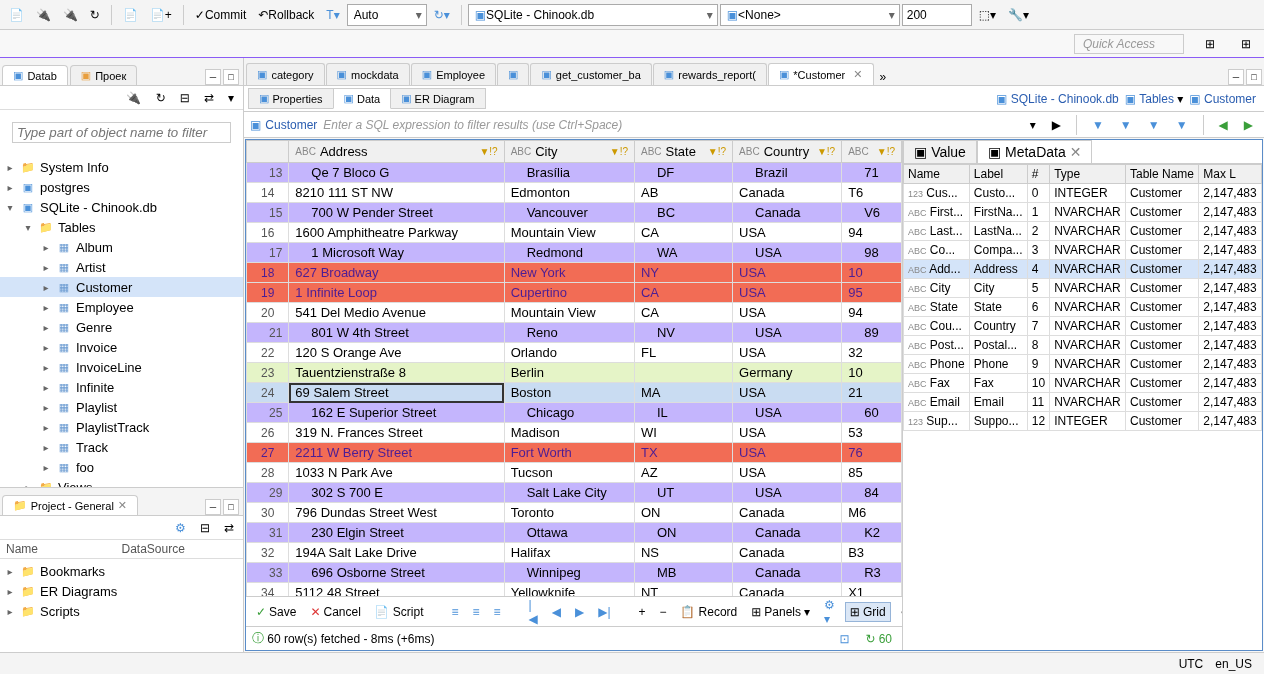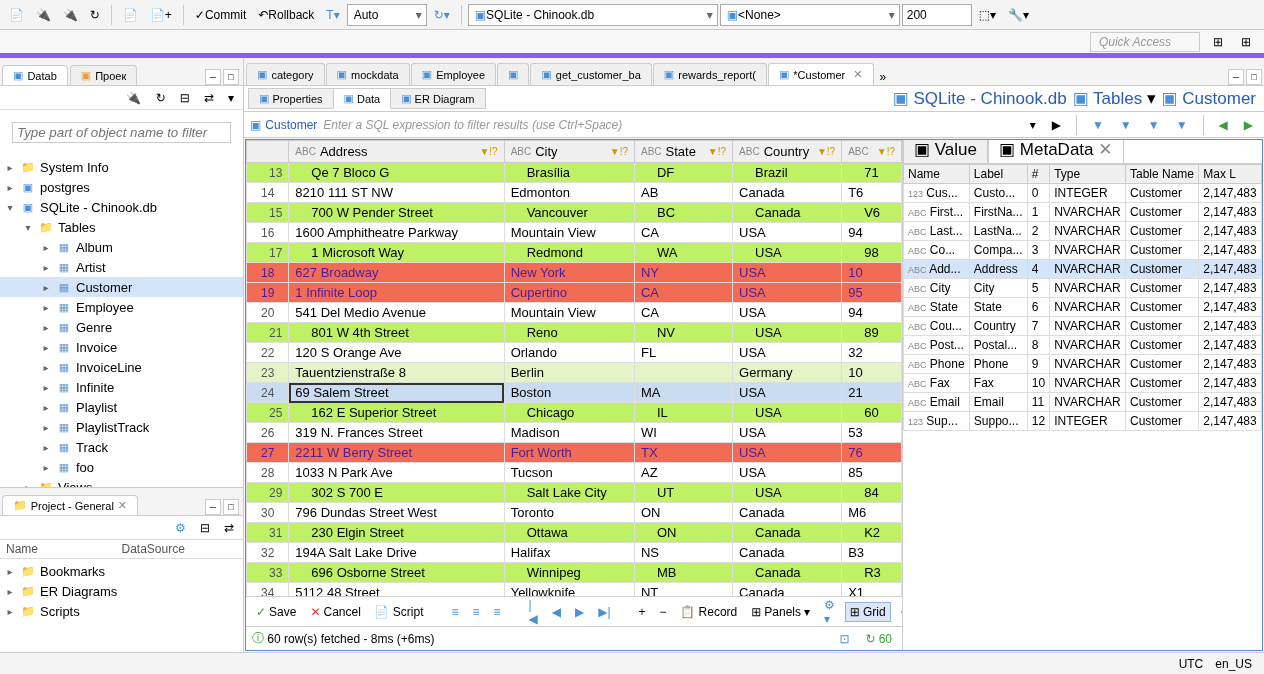--- a/index.html
+++ b/index.html
@@ -29,55 +29,55 @@
 .icon-table { color: #6b9bd1; }
 .filter-box { margin: 12px; border: 1px solid #ccc; padding: 2px 4px; color: #999; font-style: italic; }
 .mini-toolbar { height: 24px; display: flex; align-items: center; justify-content: flex-end; gap: 4px; padding: 0 4px; border-bottom: 1px solid #ddd; }
 .editor-tabs { height: 28px; background: #f4f4f4; border-bottom: 1px solid #ccc; display: flex; align-items: flex-end; padding-left: 2px; overflow: hidden; }
 .editor-tab { padding: 4px 10px; border: 1px solid #ccc; border-bottom: none; background: #f0f0f0; margin-right: 1px; border-radius: 3px 3px 0 0; font-size: 11px; cursor: pointer; display: flex; align-items: center; gap: 4px; white-space: nowrap; }
 .editor-tab.active { background: #fff; }
 .editor-tab .close { color: #888; margin-left: 4px; }
 .subtabs { height: 26px; display: flex; align-items: center; background: #fff; border-bottom: 1px solid #ccc; padding: 0 4px; }
 .subtab { padding: 3px 10px; border: 1px solid #ccc; background: #f0f0f0; margin-right: -1px; font-size: 11px; cursor: pointer; display: flex; align-items: center; gap: 3px; }
 .subtab.active { background: #fff; border-bottom-color: #fff; position: relative; z-index: 1; }
-.crumb { margin-left: auto; display: flex; gap: 6px; align-items: center; font-size: 17px; padding-right: 4px; }
+.crumb { margin-left: auto; display: flex; gap: 6px; align-items: center; font-size: 12px; padding-right: 4px; }
 .crumb a { color: #2a5db0; cursor: pointer; }
 .sql-bar { height: 26px; display: flex; align-items: center; background: #fff; border-bottom: 1px solid #ccc; padding: 0 6px; gap: 6px; }
 .sql-label { color: #2a5db0; font-size: 12px; display: flex; align-items: center; gap: 4px; }
 .sql-input { flex: 1; color: #999; font-style: italic; }
 .data-wrap { flex: 1; display: flex; overflow: hidden; border: 1px solid #5a8cc8; margin: 1px; }
 .grid-area { flex: 1; display: flex; flex-direction: column; overflow: hidden; }
 .grid-scroll { flex: 1; overflow: auto; }
 table.data { border-collapse: collapse; width: 100%; font-size: 13px; }
 table.data th { background: #f0f0f0; border: 1px solid #ccc; padding: 3px 6px; text-align: left; font-weight: normal; position: sticky; top: 0; }
 table.data th .col-head { display: flex; align-items: center; gap: 4px; }
 table.data th .col-type { color: #888; font-size: 10px; }
 table.data th .col-filter { margin-left: auto; color: #c90; font-size: 10px; }
 table.data td { border: 1px solid #ddd; padding: 2px 6px; }
 table.data td.rownum { background: #f0f0f0; text-align: center; color: #555; font-size: 12px; }
-table.data tr.even td { background: #bef264; padding-left: 22px; }
+table.data tr.even td { background: #c4b5fd; padding-left: 22px; }
 table.data tr.odd td { background: #fff; }
 table.data tr.hl-red td { background: #f26c55 !important; color: #4c1d95; }
 table.data tr.hl-green td { background: #e5f4c7 !important; }
 table.data tr.hl-blue td { background: #c9dcf2 !important; }
 table.data td.cell-sel { outline: 2px solid #333; outline-offset: -2px; }
 .meta-pane { width: 360px; border-left: 1px solid #ccc; display: flex; flex-direction: column; background: #fff; }
 .meta-tabs { height: 24px; display: flex; align-items: flex-end; border-bottom: 1px solid #ccc; }
-.meta-tab { padding: 3px 10px; border: 1px solid #ccc; border-bottom: none; background: #f0f0f0; font-size: 17px; cursor: pointer; }
+.meta-tab { padding: 3px 10px; border: 1px solid #ccc; border-bottom: none; background: #f0f0f0; font-size: 14px; cursor: pointer; }
 .meta-tab.active { background: #fff; }
 .meta-scroll { flex: 1; overflow: auto; }
 table.meta { border-collapse: collapse; width: 100%; font-size: 12px; }
 table.meta th { background: #f0f0f0; border: 1px solid #ccc; padding: 2px 4px; text-align: left; font-weight: normal; }
 table.meta td { border: 1px solid #ddd; padding: 2px 4px; }
 .grid-footer { height: 30px; border-top: 1px solid #ccc; display: flex; align-items: center; padding: 0 6px; gap: 6px; font-size: 12px; background: #fff; }
 .fbtn { display: flex; align-items: center; gap: 3px; padding: 2px 4px; cursor: pointer; }
 .fbtn.active { border: 1px solid #96b4d8; background: #dbe7f6; }
 .status { height: 24px; border-top: 1px solid #ccc; display: flex; align-items: center; padding: 0 6px; font-size: 12px; background: #fff; }
 .statusbar { height: 22px; border-top: 1px solid #ccc; background: #f4f4f4; display: flex; align-items: center; justify-content: flex-end; gap: 12px; padding: 0 12px; font-size: 12px; }
-.quick-row { height: 28px; display: flex; align-items: center; justify-content: flex-end; padding: 0 8px; gap: 8px; background: #f8f8f8; border-bottom: 5px solid #8b5cf6; }
+.quick-row { height: 28px; display: flex; align-items: center; justify-content: flex-end; padding: 0 8px; gap: 16px; background: #f8f8f8; border-bottom: 1px solid #8b5cf6; }
 .quick-input { border: 1px solid #ccc; padding: 2px 8px; color: #999; font-style: italic; width: 110px; }
 .proj-pane { border-top: 1px solid #ccc; height: 165px; display: flex; flex-direction: column; }
 .proj-head { display: flex; padding: 2px 6px; color: #555; border-bottom: 1px solid #ddd; }
 </style>
 </head>
 <body>
 
 <div class="toolbar">
   <span class="tbtn">📄</span>
   <span class="tbtn" style="color:#4a90d9">🔌</span>

